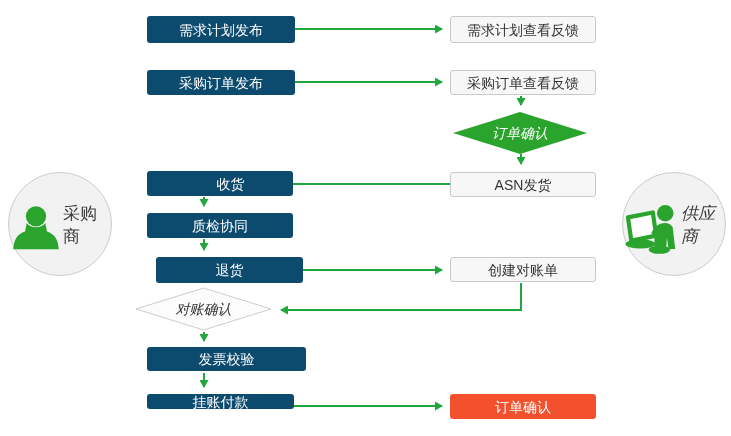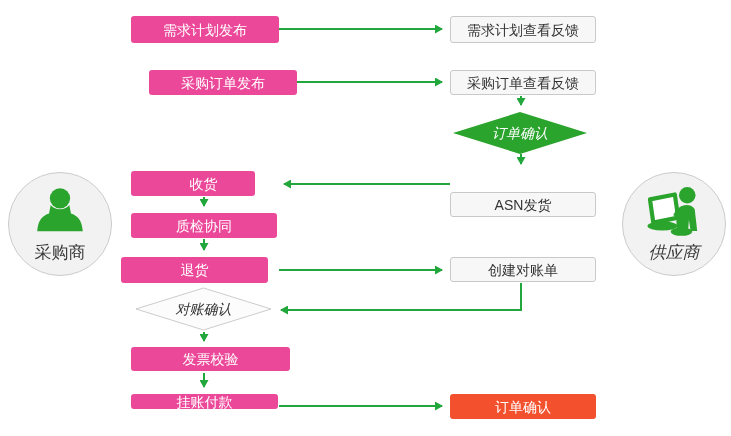--- a/index.html
+++ b/index.html
@@ -1,34 +1,34 @@
 <!DOCTYPE html>
 <html><head>
 <meta charset="utf-8">
 <style>
   html,body{margin:0;padding:0;background:#ffffff;}
   body{font-family:"Liberation Sans","DejaVu Sans",sans-serif;}
   #stage{position:relative;width:731px;height:436px;background:#ffffff;overflow:hidden;}
 
   .node{position:absolute;display:flex;align-items:center;justify-content:center;
         box-sizing:border-box;font-size:14px;line-height:1;}
-  .g-box{background:#ec4899;color:#ffffff;border-radius:3px;}
+  .g-box{background:#0c4a6e;color:#ffffff;border-radius:3px;margin-left:16px;}
   .l-box{background:#f7f7f7;color:#333333;border:1px solid #c9c9c9;border-radius:3px;}
   .r-box{background:#f3512e;color:#ffffff;border-radius:3px;}
 
   .diamond{position:absolute;}
   .diamond svg{position:absolute;left:0;top:0;width:100%;height:100%;}
   .diamond .dlabel{position:absolute;left:0;top:0;width:100%;height:100%;
         display:flex;align-items:center;justify-content:center;font-size:14px;line-height:1;font-style:italic;}
   .d-green .dlabel{color:#ffffff;}
   .d-light .dlabel{color:#333333;text-align:right;}
 
   .actor{position:absolute;width:104px;height:104px;border-radius:50%;
         background:#f2f2f2;border:1px solid #cccccc;box-sizing:border-box;
-        display:flex;flex-direction:column;align-items:center;justify-content:flex-start;}
+        display:flex;flex-direction:row;align-items:center;justify-content:flex-start;}
   .actor .aicon{margin-top:10px;height:56px;display:flex;align-items:center;justify-content:center;}
   .actor .alabel{font-size:17px;color:#3a3a3a;margin-top:2px;}
 
   #connectors{position:absolute;left:0;top:0;width:731px;height:436px;pointer-events:none;}
   #connectors line, #connectors polyline{stroke:#21a73c;stroke-width:2;fill:none;}
 </style>
 </head>
 <body>
 
 <div id="stage">
@@ -71,30 +71,30 @@
         <circle cx="51" cy="13" r="10" fill="#2aa42c"></circle>
         <path d="M41 28 c6 -5 16 -4 19 2 l3 26 h-8 l-2 -13 l-1 13 h-13 c-2 -10 -1 -22 2 -28 z" fill="#2aa42c"></path>
         <path d="M38 30 l10 6 -3 7 -11 -6 z" fill="#2aa42c"></path>
         <ellipse cx="44" cy="57" rx="13" ry="5" fill="#2aa42c"></ellipse>
       </svg>
     </span>
     <span class="alabel">供应商</span>
   </div>
 
   <div class="node g-box" style="left:131px;top:16px;width:148px;height:27px;">需求计划发布</div>
-  <div class="node g-box" style="left:149px;top:70px;width:148px;height:25px;">采购订单发布</div>
-  <div class="node g-box" style="left:131px;top:171px;width:124px;height:25px;padding-left:21px;">收货</div>
+  <div class="node g-box" style="left:131px;top:70px;width:148px;height:25px;">采购订单发布</div>
+  <div class="node g-box" style="left:131px;top:171px;width:146px;height:25px;padding-left:21px;">收货</div>
   <div class="node g-box" style="left:131px;top:213px;width:146px;height:25px;">质检协同</div>
-  <div class="node g-box" style="left:121px;top:257px;width:147px;height:26px;">退货</div>
+  <div class="node g-box" style="left:140px;top:257px;width:147px;height:26px;">退货</div>
   <div class="node g-box" style="left:131px;top:347px;width:159px;height:24px;">发票校验</div>
   <div class="node g-box" style="left:131px;top:394px;width:147px;height:15px;">挂账付款</div>
 
   <div class="node l-box" style="left:450px;top:16px;width:146px;height:27px;">需求计划查看反馈</div>
   <div class="node l-box" style="left:450px;top:70px;width:146px;height:25px;">采购订单查看反馈</div>
-  <div class="node l-box" style="left:450px;top:172px;width:146px;height:25px;margin-top:20px;">ASN发货</div>
+  <div class="node l-box" style="left:450px;top:172px;width:146px;height:25px;">ASN发货</div>
   <div class="node l-box" style="left:450px;top:257px;width:146px;height:25px;">创建对账单</div>
   <div class="node r-box" style="left:450px;top:394px;width:146px;height:25px;">订单确认</div>
 
   <div class="diamond d-green" style="left:453px;top:112px;width:134px;height:42px;">
     <svg viewBox="0 0 134 42" preserveAspectRatio="none">
       <polygon points="67,0 134,21 67,42 0,21" fill="#2aa42c"></polygon>
     </svg>
     <span class="dlabel">订单确认</span>
   </div>
 

